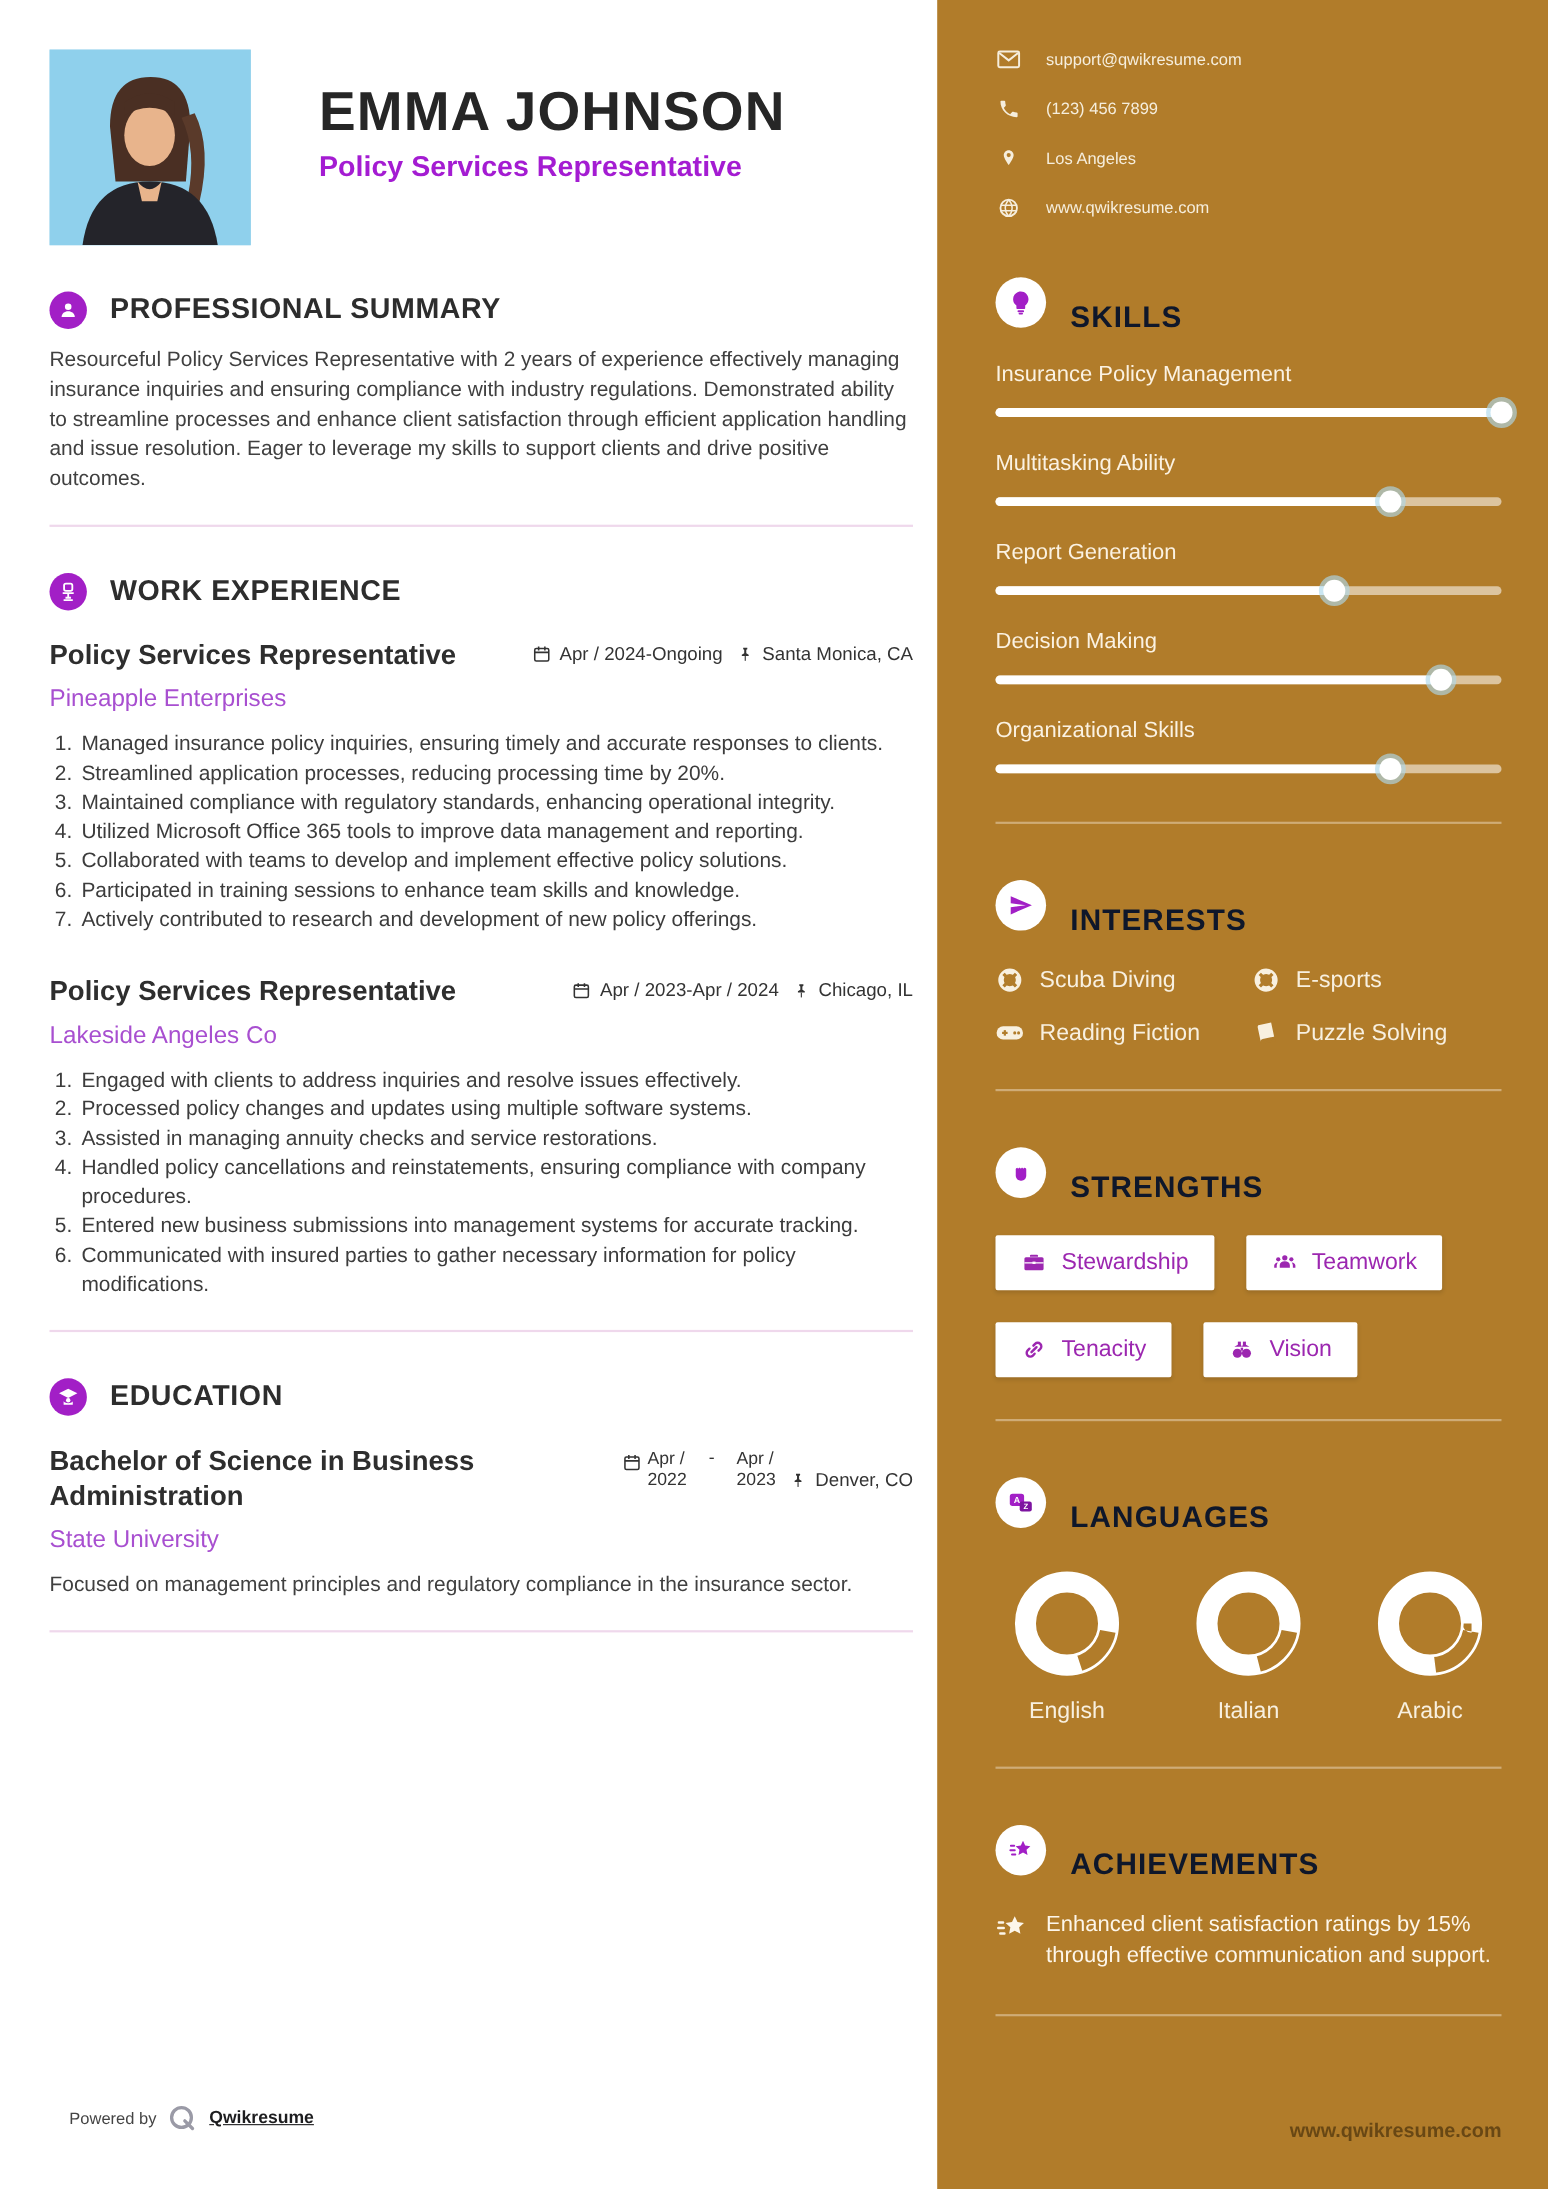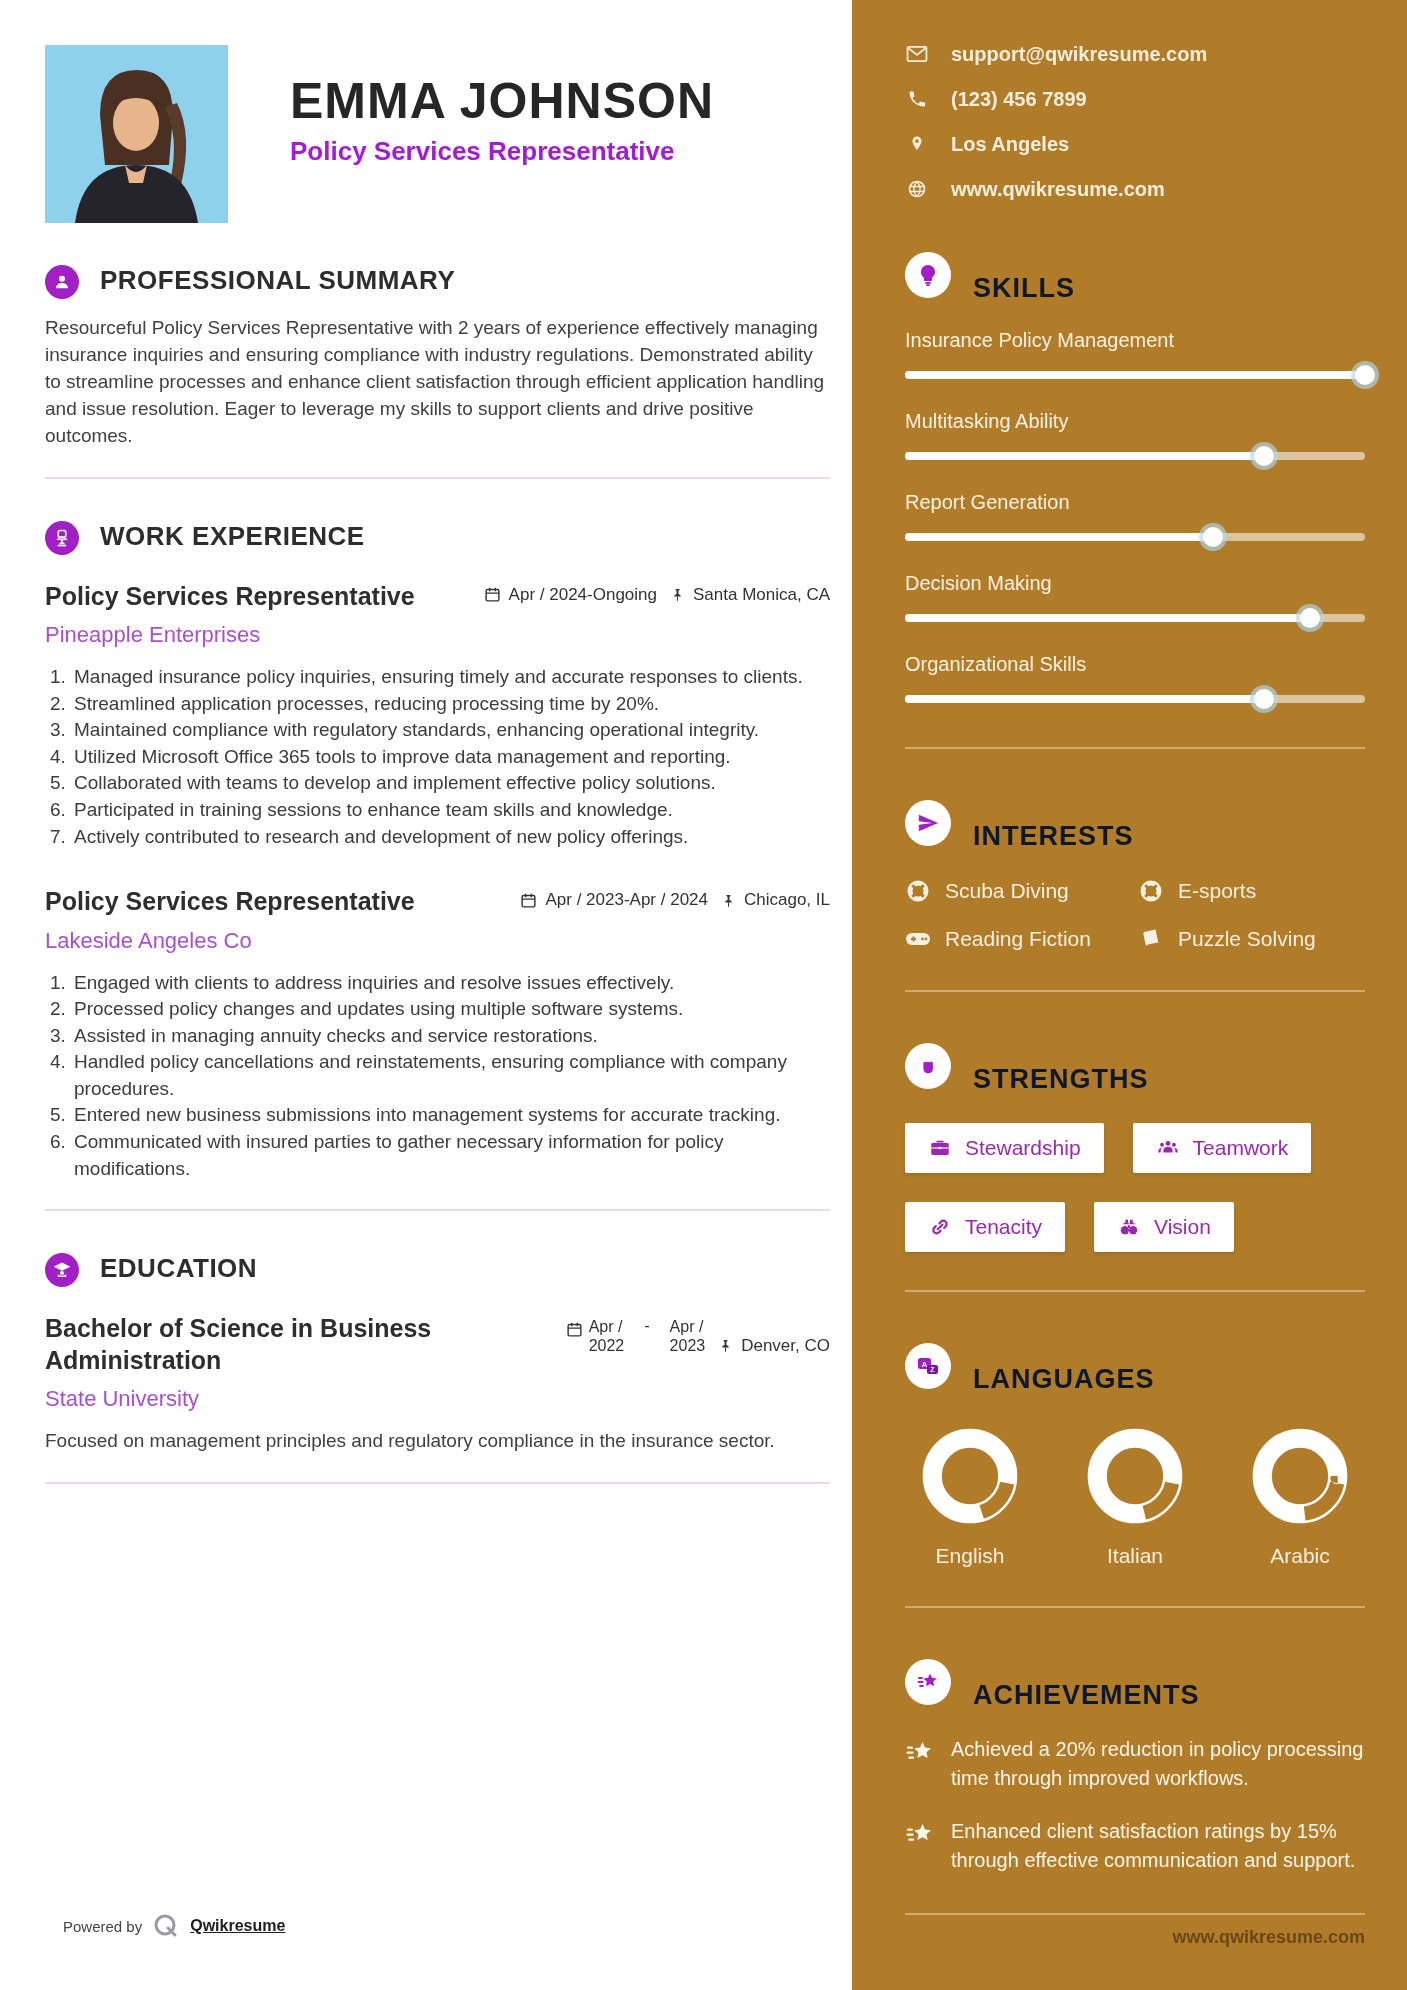--- a/index.html
+++ b/index.html
@@ -34,21 +34,21 @@
   ol.bullets li{padding-left:3px;}
 
   .footer-l{margin-top:auto;display:flex;align-items:center;gap:10px;padding-left:18px;}
   .powered{font-size:15px;color:#444;}
   .brand-link{font-size:16px;color:#1d1d1f;text-decoration:underline;font-weight:600;}
 
   
   .right{width:555px;box-sizing:border-box;background:#b17c2a;color:#f8f0e0;
          padding:42px 42px 42px 53px;display:flex;flex-direction:column;}
   .contact{display:flex;flex-direction:column;gap:21px;}
-  .c-row{display:flex;align-items:center;gap:22px;font-size:20px;color:#f6eedd;font-weight:bold;}
+  .c-row{display:flex;align-items:center;gap:22px;font-size:15px;color:#f6eedd;}
   .c-icon{width:24px;height:24px;flex:none;display:flex;align-items:center;justify-content:center;}
 
   .rsec-head{display:flex;align-items:center;gap:22px;margin-top:44px;}
   .rcircle{width:46px;height:46px;border-radius:50%;background:#fff;display:flex;align-items:center;justify-content:center;flex:none;}
   .rsec-title{font-size:27px;font-weight:700;color:#0f172a;letter-spacing:1px;margin-top:28px;}
   .divider-r{height:2px;background:rgba(253,246,234,.4);margin-top:38px;}
 
   .skill{margin-top:25px;}
   .skill-label{font-size:20px;color:#fbf2e2;}
   .skill-slider{position:relative;height:20px;margin-top:13px;}
@@ -536,29 +536,20 @@
         </span>
         <span class="rsec-title">ACHIEVEMENTS</span>
       </div>
       <div class="ach-item">
         <svg class="ach-icon" viewBox="0 0 24 24">
             <path d="M14 4l2 4.3 4.7.6-3.5 3.2.9 4.7L14 14.5l-4.1 2.3.9-4.7-3.5-3.2 4.7-.6z" fill="#fdf6ea"></path>
             <g stroke="#fdf6ea" stroke-width="1.8" stroke-linecap="round">
               <path d="M2.5 8.5h3M2 12.5h4M3.5 16.5h3"></path>
             </g>
           </svg>
-        <div class="ach-text">Achieved a 20% reduction in policy processing time through improved workflows.</div>
-      </div>
-      <div class="ach-item">
-        <svg class="ach-icon" viewBox="0 0 24 24">
-            <path d="M14 4l2 4.3 4.7.6-3.5 3.2.9 4.7L14 14.5l-4.1 2.3.9-4.7-3.5-3.2 4.7-.6z" fill="#fdf6ea"></path>
-            <g stroke="#fdf6ea" stroke-width="1.8" stroke-linecap="round">
-              <path d="M2.5 8.5h3M2 12.5h4M3.5 16.5h3"></path>
-            </g>
-          </svg>
         <div class="ach-text">Enhanced client satisfaction ratings by 15% through effective communication and support.</div>
       </div>
       <div class="divider-r"></div>
     </div>
 
     <div class="footer-r">www.qwikresume.com</div>
   </div>
 </div>
 
 </body></html>

